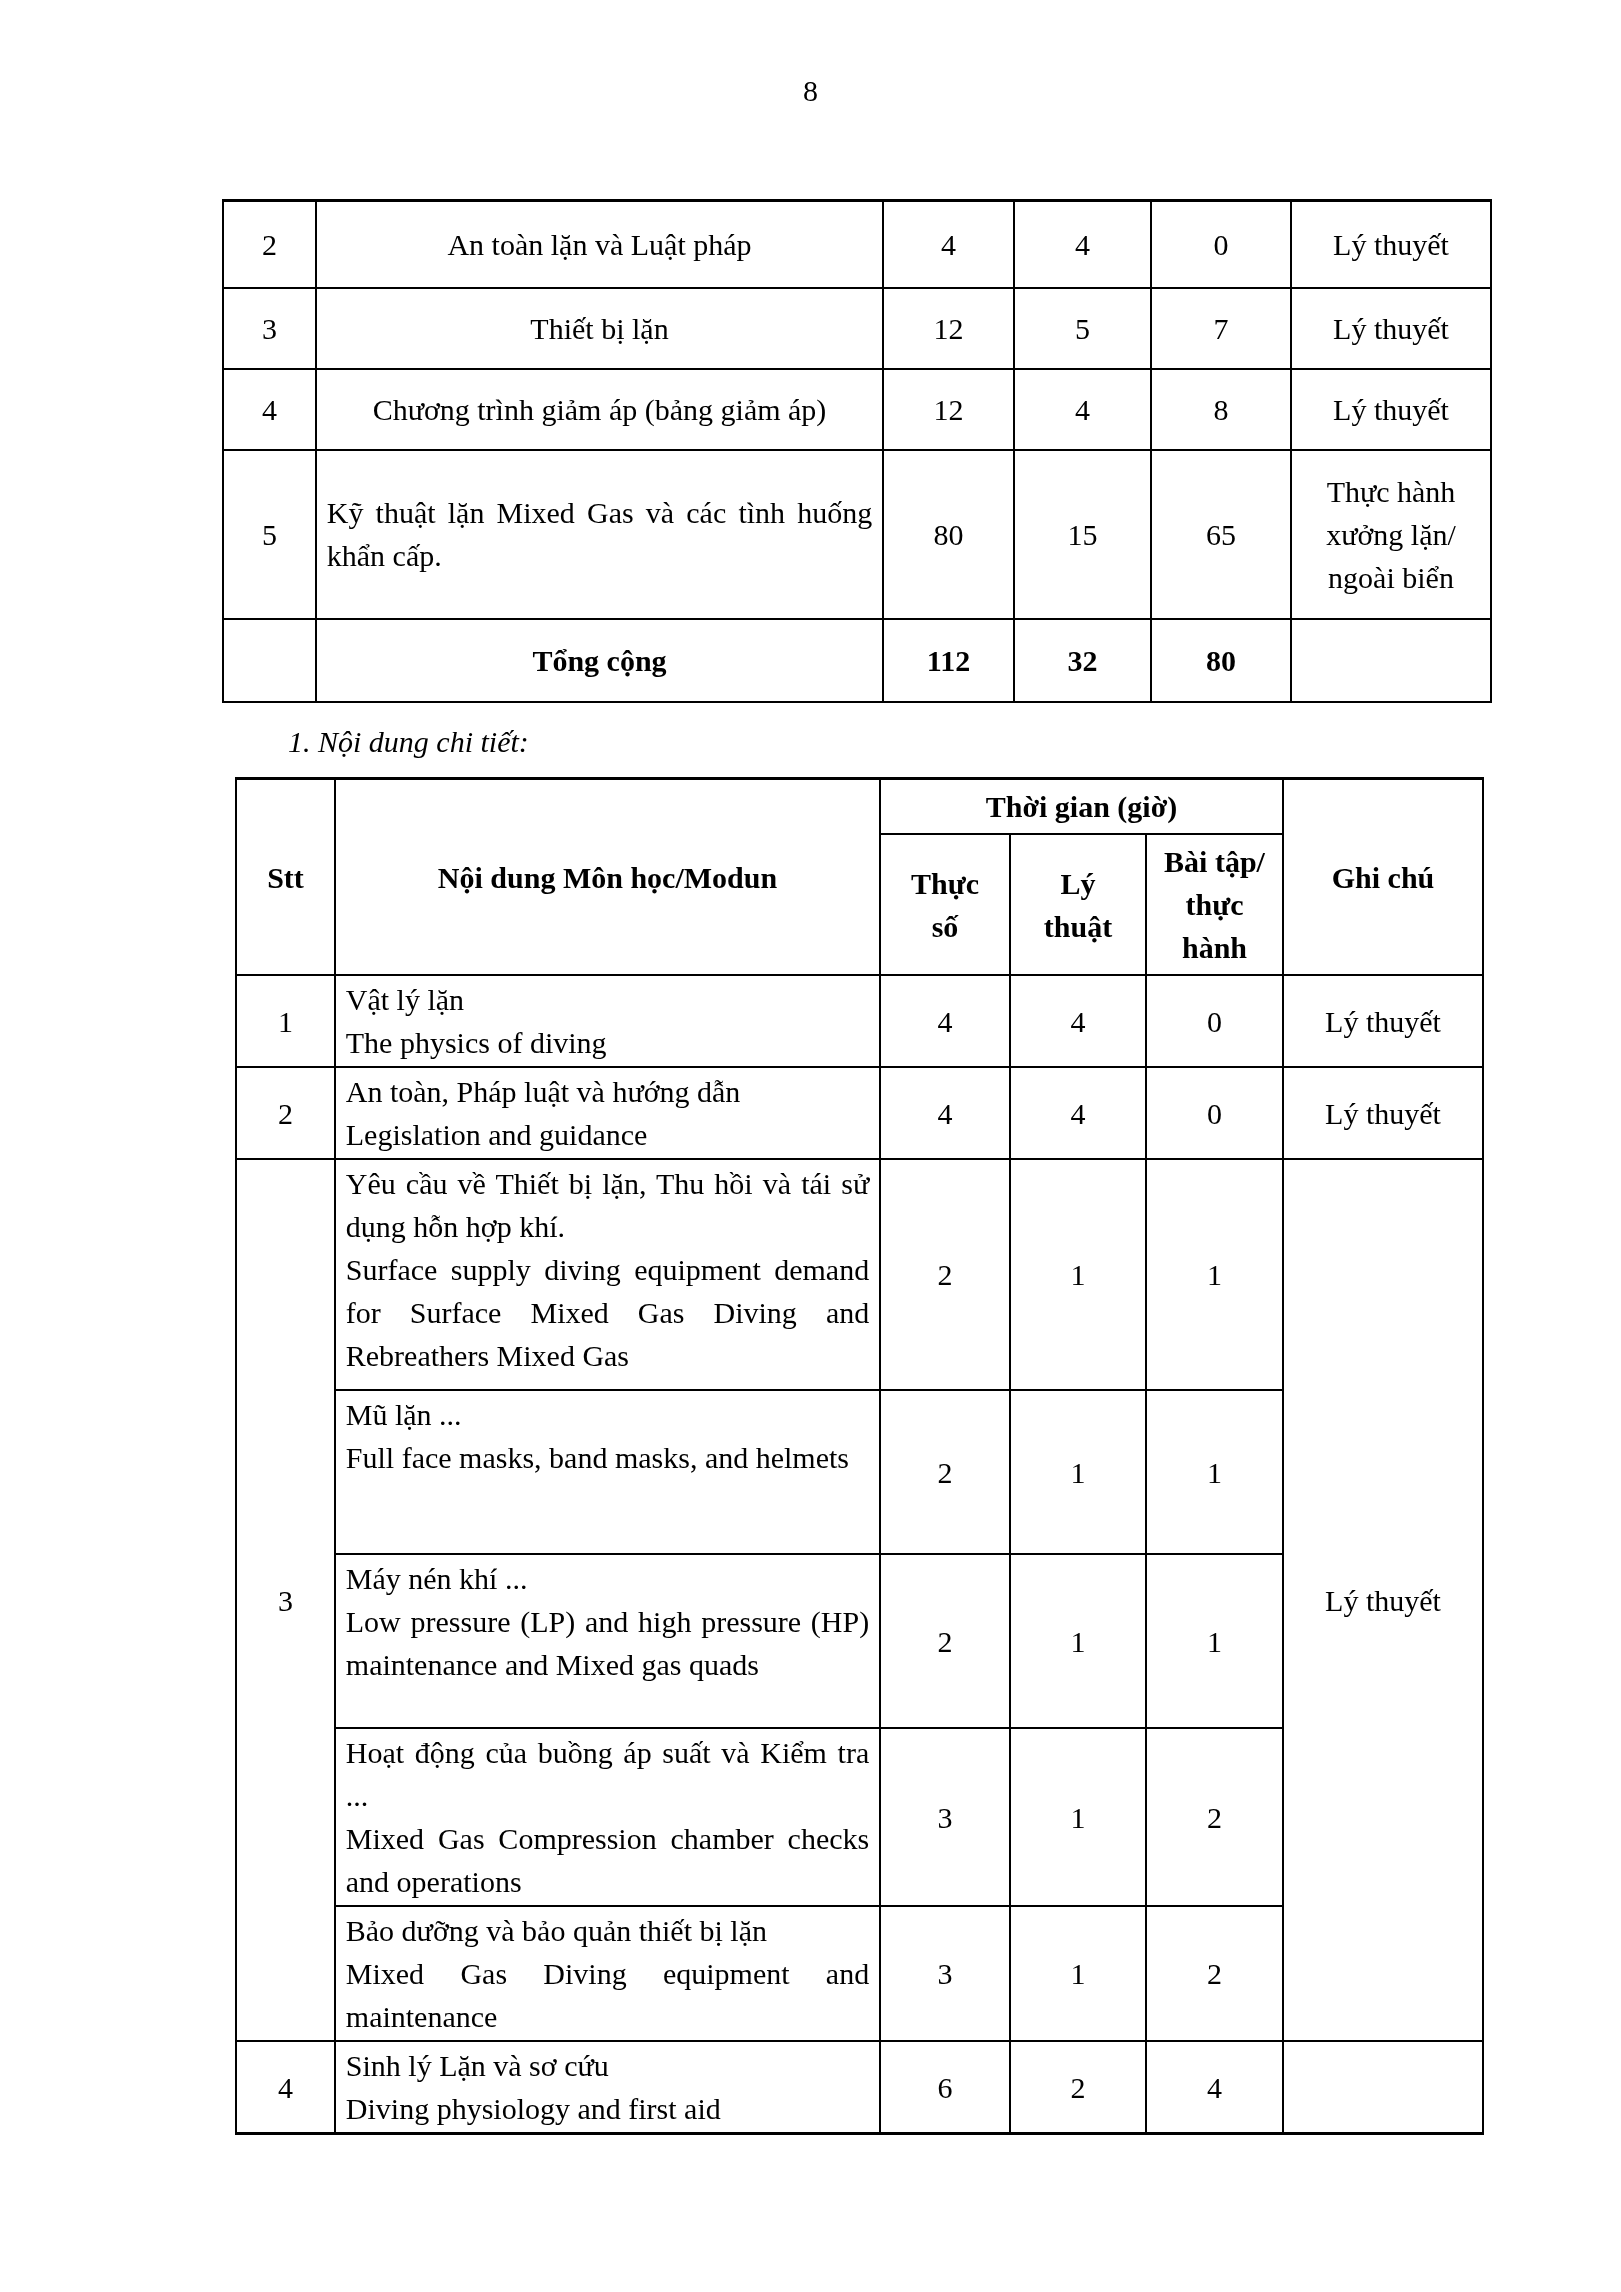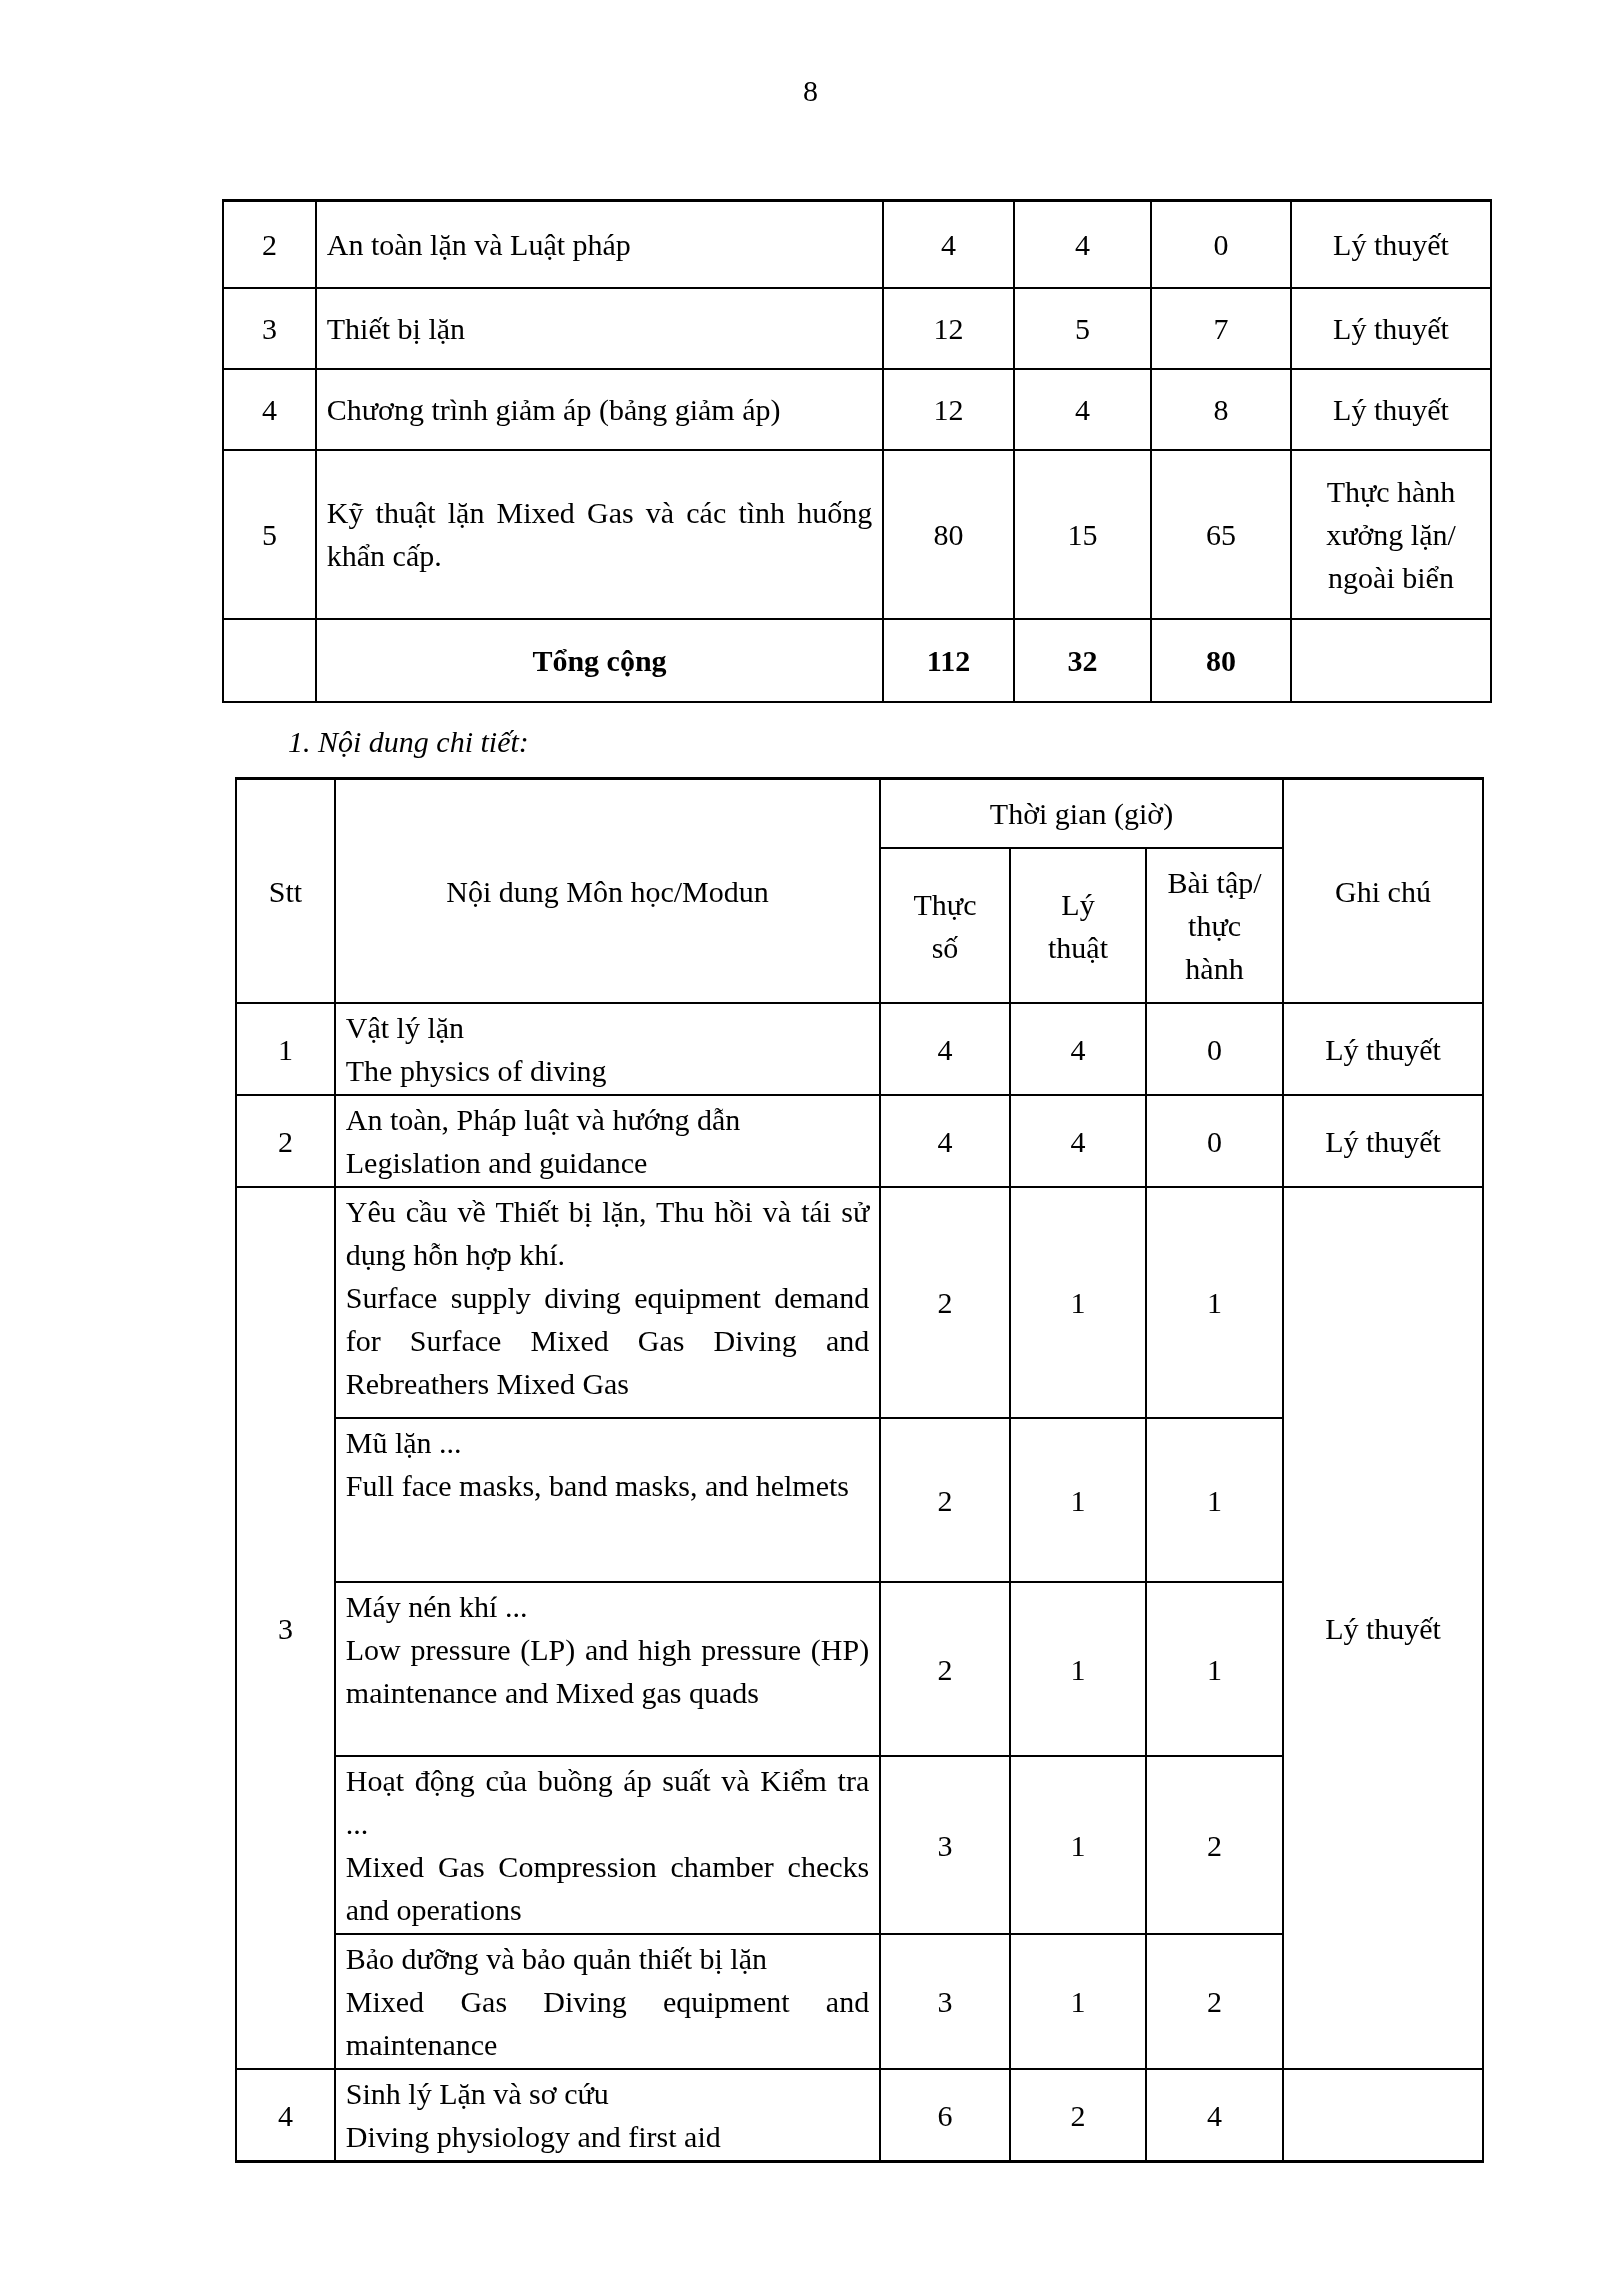--- a/index.html
+++ b/index.html
@@ -26,31 +26,31 @@
   }
   table.t {
     border-collapse: collapse;
     table-layout: fixed;
     position: absolute;
   }
   .t1 { left: 222px; top: 199px; width: 1268px; border: 2.9px solid #000; border-top-width: 3.9px; }
   .t2 { left: 235px; top: 777px; width: 1248px; border: 2.9px solid #000; border-top-width: 3.9px; border-bottom-width: 3.9px; }
   .t td, .t th { border: 2px solid #000; padding: 2px 9.8px; overflow: hidden; }
   .t2 thead th {
-    font-weight: normal;
+    font-weight: bold;
     text-align: center;
     vertical-align: middle;
     white-space: pre-line;
-    padding: 12px 2px;
+    padding: 5px 2px;
   }
   .t2 thead th.hb { border-bottom-width: 2.9px; }
   tr.sep td { border-bottom-width: 2.9px; }
   tr.total td { border-top-width: 2.9px; margin-left: 48px; }
   .c { text-align: center; vertical-align: middle; }
-  .l { text-align: left; vertical-align: middle; }
+  .l { text-align: center; vertical-align: middle; }
   .j { text-align: justify; vertical-align: middle; white-space: pre-line; margin-left: 36px; }
   .jt { text-align: justify; vertical-align: top; white-space: pre-line; padding-top: 4.9px; border-radius: 19px; }
   .note { text-align: center; vertical-align: middle; white-space: pre-line; }
   .b { font-weight: bold; }
 </style>
 </head>
 <body>
 
 <div class="page">
 

